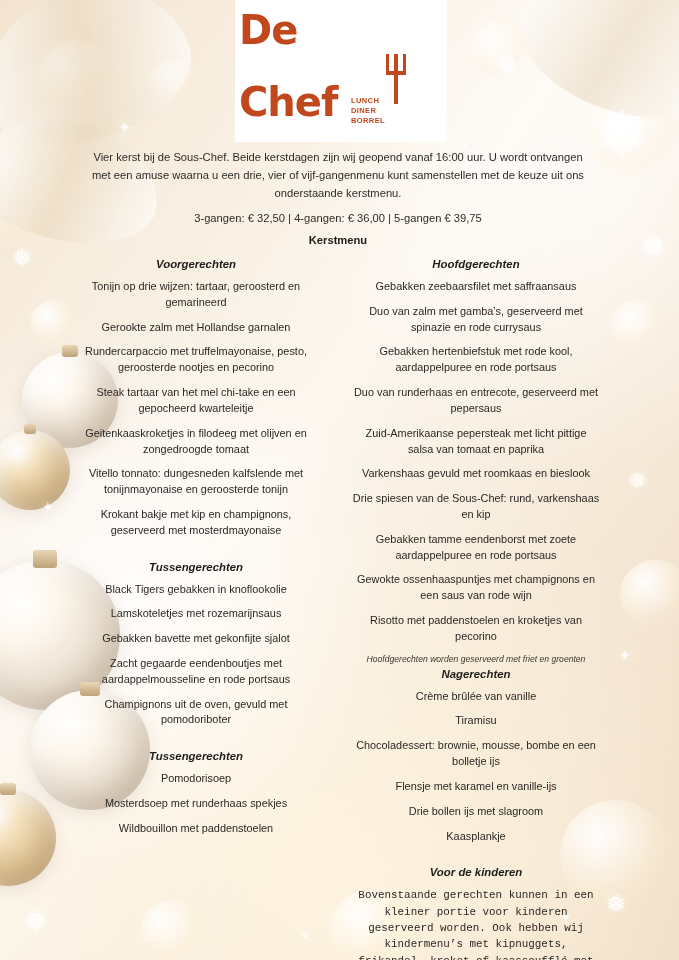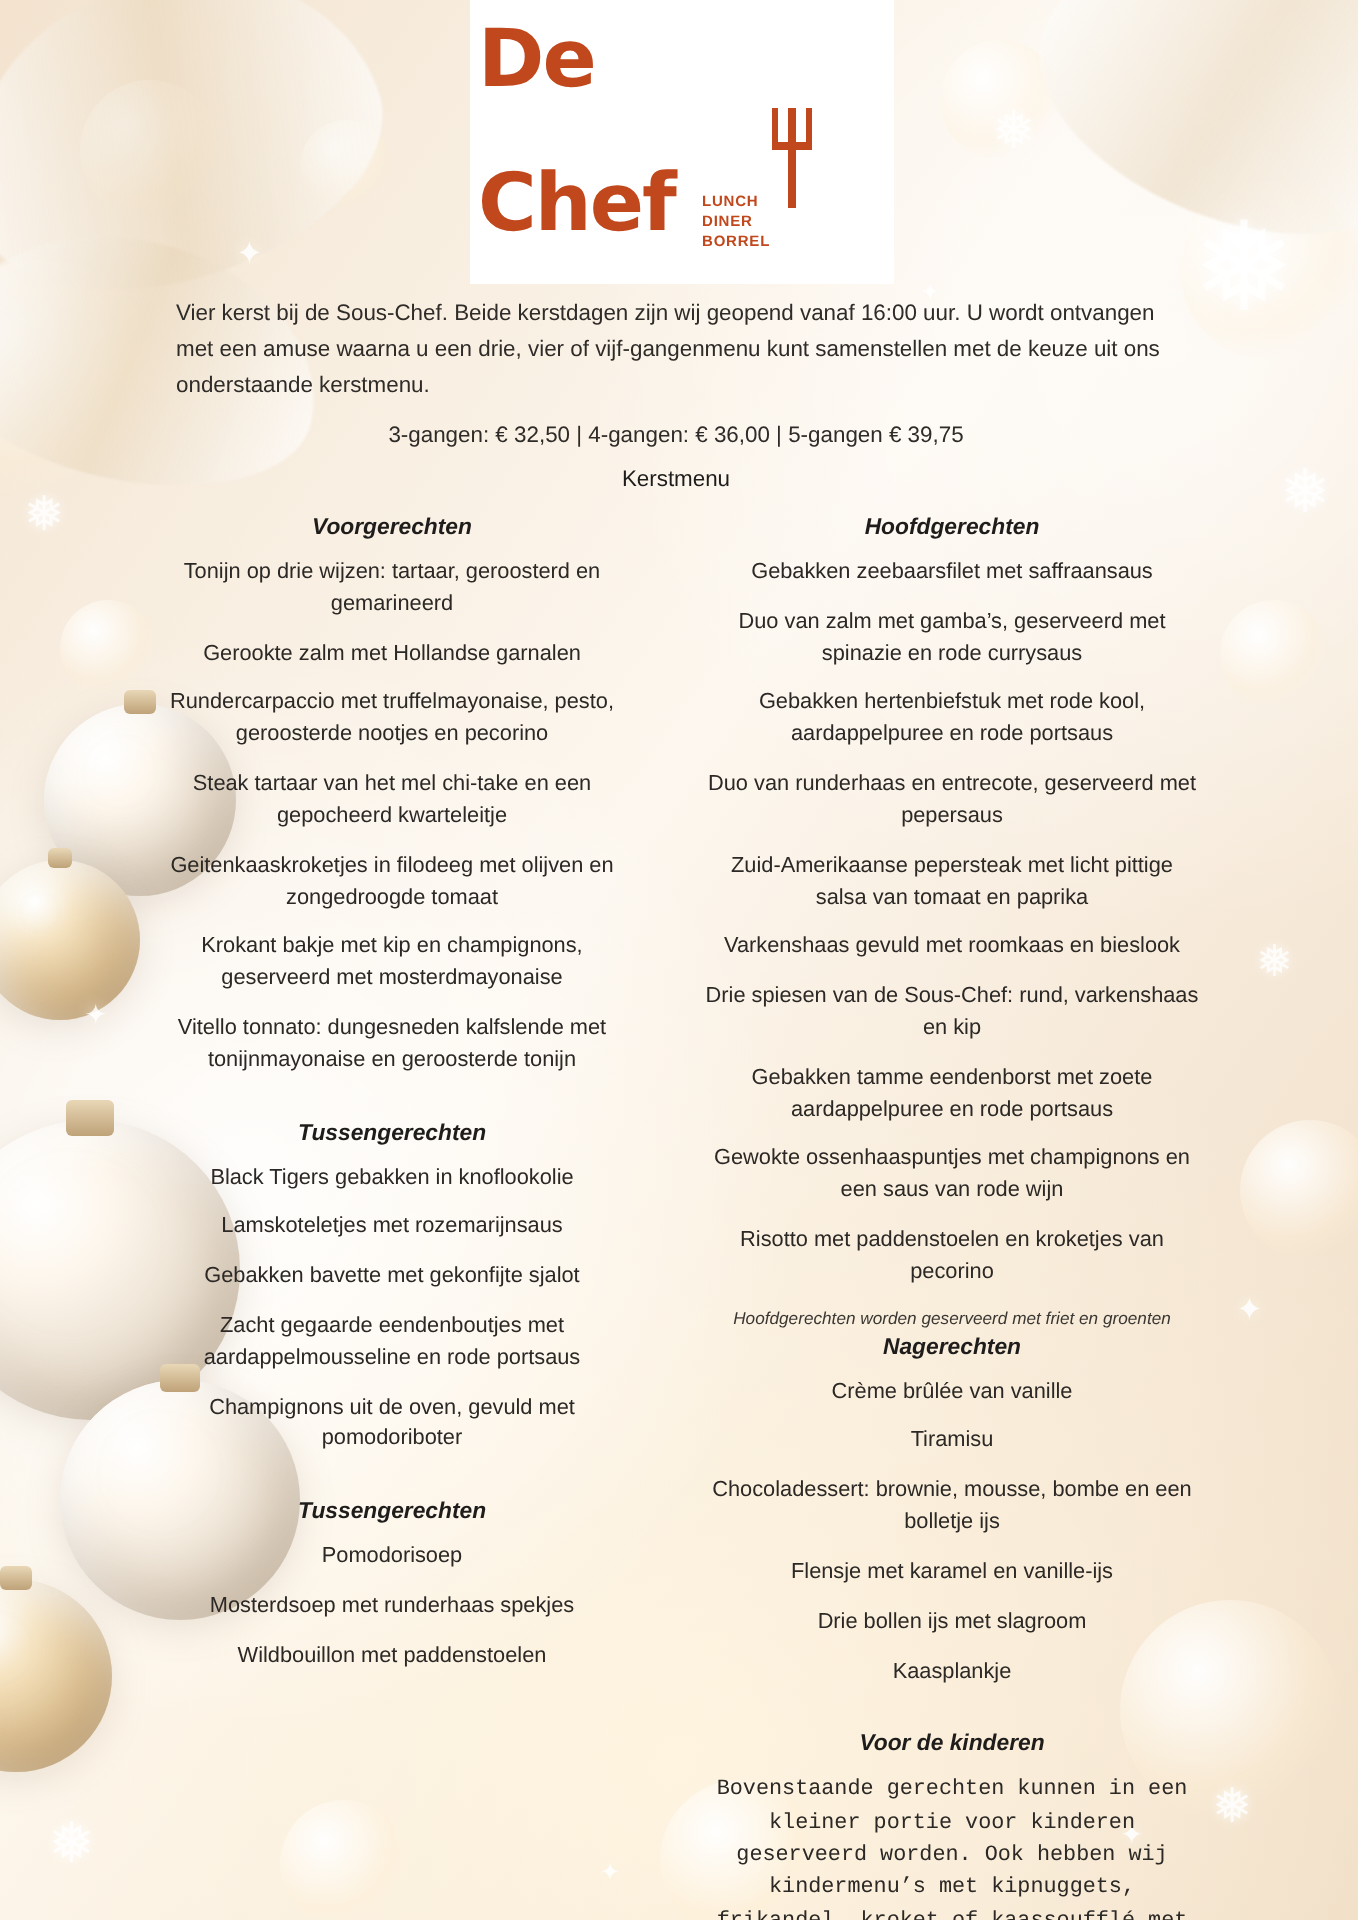--- a/index.html
+++ b/index.html
@@ -120,42 +120,42 @@
     width: 26px;
     height: 50px;
   }
 
   
   .intro {
     position: absolute;
     left: 88px;
     top: 148px;
     width: 500px;
-    text-align: left;
+    text-align: center;
     font-size: 11.2px;
     line-height: 1.62;
     color: #2e2b28;
   }
   .prices {
     position: absolute;
     left: 88px;
     top: 212px;
     width: 500px;
     text-align: center;
     font-size: 11.2px;
     color: #2e2b28;
   }
   .menu-title {
     position: absolute;
     left: 88px;
     top: 234px;
     width: 500px;
     text-align: center;
     font-size: 11.2px;
-    font-weight: 400;
+    font-weight: 700;
     color: #1f1d1b;
   }
 
   .col {
     position: absolute;
     color: #2b2825;
   }
   .col-left { left: 72px; top: 258px; width: 248px; }
   .col-right { left: 352px; top: 258px; width: 248px; }
 
@@ -265,22 +265,22 @@
   <div class="menu-title">Kerstmenu</div>
 
   <div class="col col-left">
 
     <div class="section-head">Voorgerechten</div>
     <div class="dish">Tonijn op drie wijzen: tartaar, geroosterd en gemarineerd</div>
     <div class="dish">Gerookte zalm met Hollandse garnalen</div>
     <div class="dish">Rundercarpaccio met truffelmayonaise, pesto, geroosterde nootjes en pecorino</div>
     <div class="dish">Steak tartaar van het mel chi-take en een gepocheerd kwarteleitje</div>
     <div class="dish">Geitenkaaskroketjes in filodeeg met olijven en zongedroogde tomaat</div>
+    <div class="dish">Vitello tonnato: dungesneden kalfslende met tonijnmayonaise en geroosterde tonijn</div>
     <div class="dish">Krokant bakje met kip en champignons, geserveerd met mosterdmayonaise</div>
-    <div class="dish">Vitello tonnato: dungesneden kalfslende met tonijnmayonaise en geroosterde tonijn</div>
 
     <div class="section-head spaced">Tussengerechten</div>
     <div class="dish">Black Tigers gebakken in knoflookolie</div>
     <div class="dish">Lamskoteletjes met rozemarijnsaus</div>
     <div class="dish">Gebakken bavette met gekonfijte sjalot</div>
     <div class="dish">Zacht gegaarde eendenboutjes met aardappelmousseline en rode portsaus</div>
     <div class="dish">Champignons uit de oven, gevuld met pomodoriboter</div>
 
     <div class="section-head spaced">Tussengerechten</div>
     <div class="dish">Pomodorisoep</div>

